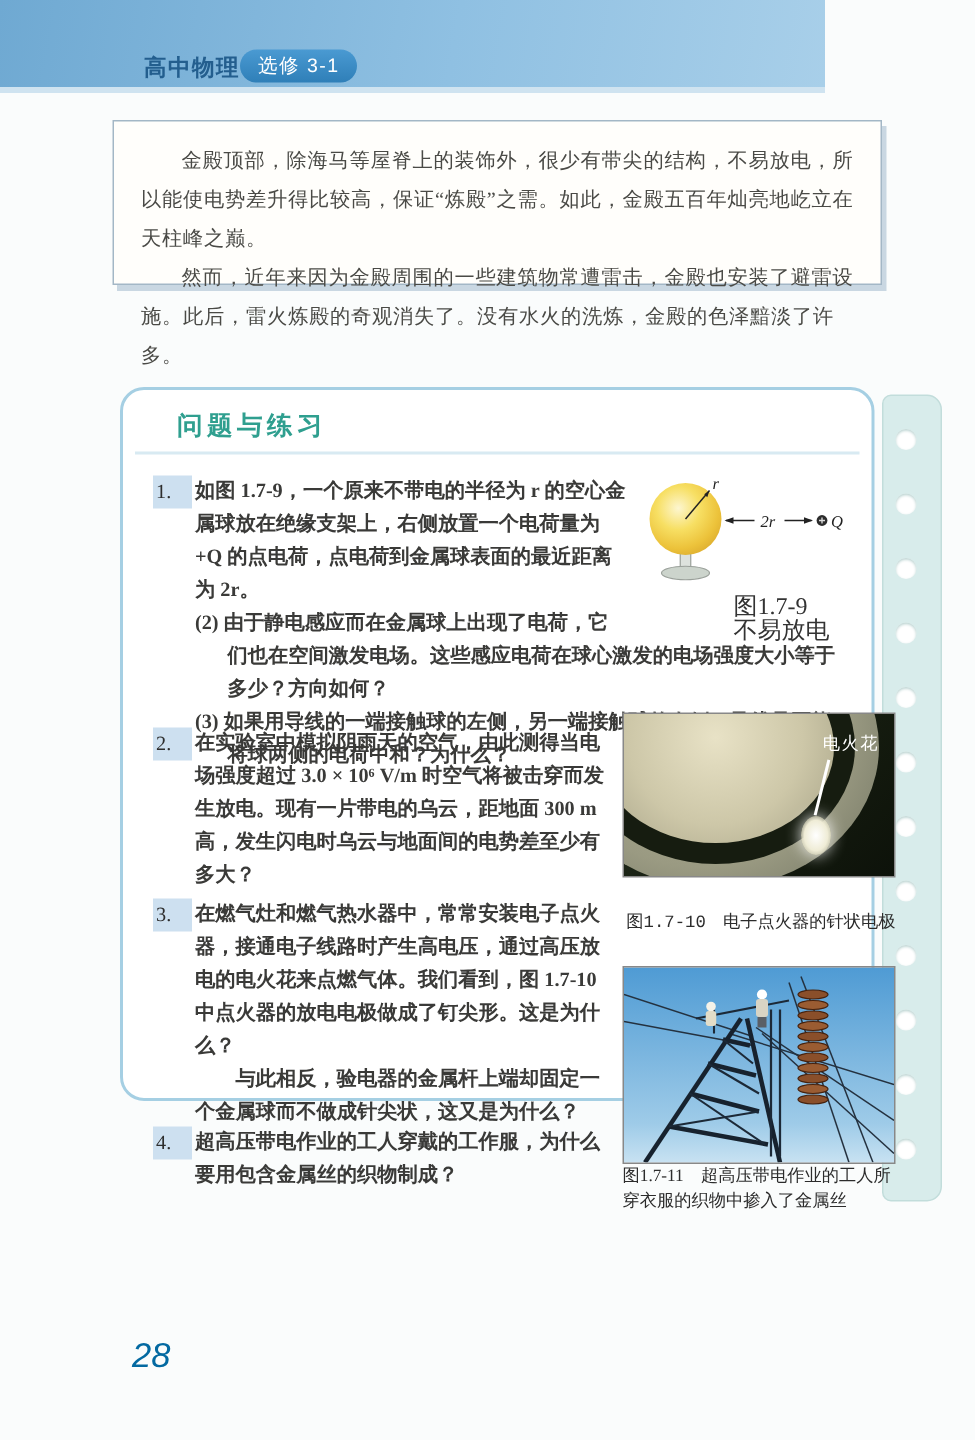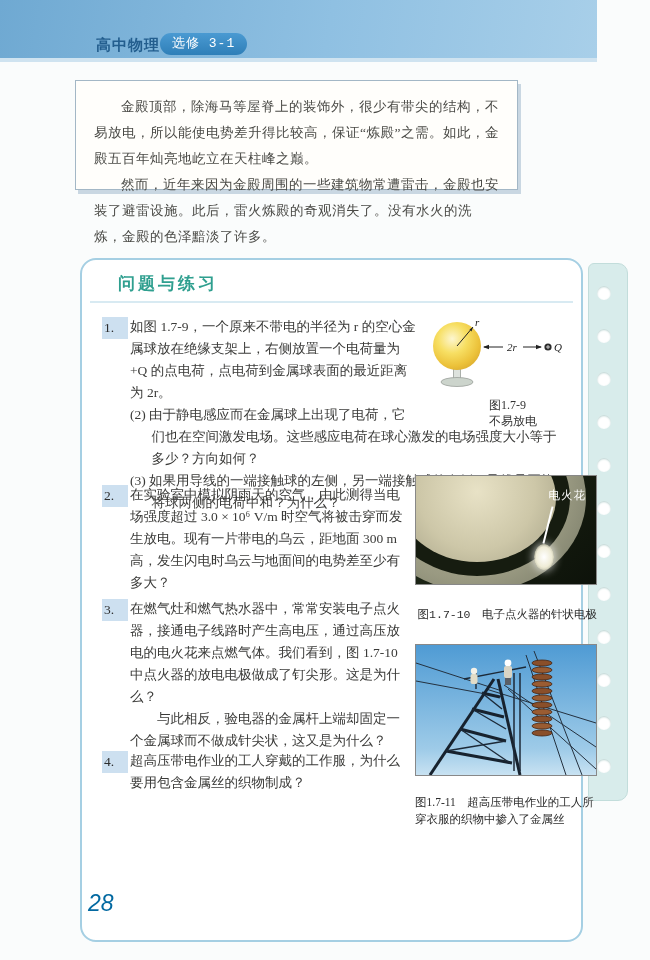--- a/index.html
+++ b/index.html
@@ -4,87 +4,87 @@
 <style>
   html,body{margin:0;padding:0;}
   body{
     width:650px;height:960px;position:relative;overflow:hidden;
     background:#fafcfc;
     font-family:"Liberation Serif","DejaVu Serif",serif;
     color:#3a3a38;
   }
   
   .header-band{
-    position:absolute;left:0;top:0;width:597px;height:58px;
+    position:absolute;left:0;top:0;width:550px;height:58px;
     background:linear-gradient(100deg,#6fa9d2 0%,#8fc0e2 55%,#a8cfe9 100%);
     border-bottom:4px solid #cfe3f0;
   }
   .header-title{
     position:absolute;left:96px;top:36px;
     font-size:15px;font-weight:bold;color:#235e8e;letter-spacing:1px;
     font-family:"Liberation Sans","DejaVu Sans",sans-serif;
   }
   .header-badge{
     position:absolute;left:160px;top:33px;
     background:linear-gradient(#4a9ad2,#2f7fb8);
     color:#ffffff;font-size:13px;line-height:20px;padding:1px 12px;
     border-radius:12px;letter-spacing:1px;
-    font-family:Liberation Mono, monospace;
+    font-family:Liberation Sans, sans-serif;
   }
   
   .intro-box{
-    position:absolute;left:75px;top:80px;width:443px;height:110px;
+    position:absolute;left:75px;top:80px;width:513px;height:110px;
     background:#fffefb;border:1px solid #a3b7c6;
     box-shadow:3px 4px 0 #c9d7e2;
     padding:13px 18px;box-sizing:border-box;
   }
   .intro-box p{
     margin:0;font-size:13.5px;line-height:26px;color:#4a4a46;
     text-indent:2em;letter-spacing:0.5px;
   }
   
   .binder-strip{
     position:absolute;left:588px;top:263px;width:40px;height:538px;
     background:#d8eceb;border:1px solid #c2dddb;
     border-radius:6px 10px 10px 6px;box-sizing:border-box;
   }
   .binder-hole{
     position:absolute;left:8px;width:14px;height:14px;border-radius:50%;
     background:#ffffff;box-shadow:inset 0 1px 2px #b9d2d0;
   }
   
   .panel{
-    position:absolute;left:80px;top:258px;width:503px;height:684px;
+    position:absolute;left:80px;top:258px;width:503px;height:476px;
     background:#ffffff;border:2px solid #a5cfe3;border-radius:16px;
     box-sizing:border-box;
   }
   .panel-title{
     position:absolute;left:36px;top:12px;
     font-size:17px;font-weight:bold;color:#2f9f8f;letter-spacing:3px;
   }
   .panel-rule{
     position:absolute;left:8px;top:41px;width:483px;height:2px;
     background:#d8eaf2;border:none;margin:0;
   }
   .q{position:absolute;font-size:13.5px;line-height:22px;color:#3a3a38;}
   .qnum{
     position:absolute;left:0;top:1px;width:22px;text-align:left;
     background:#cde0f0;color:#2d2d2d;padding:0 2px;font-size:13.5px;
   }
   .qbody{margin-left:28px;}
-  .qbody p{margin:0;}
+  .qbody p{margin:0;font-weight:bold;}
   .sub{padding-left:1.6em;text-indent:-1.6em;}
   .indent2{text-indent:2em;}
   
   .fig179{
     float:right;width:140px;height:100px;margin:0 0 4px 8px;
     position:relative;
   }
   .fig179-caption{
-    margin-left:62px;font-size:12px;line-height:16px;color:#333;margin-top:2px;
+    margin-left:62px;font-size:16px;line-height:16px;color:#333;margin-top:2px;
   }
   
   .figcol{position:absolute;left:313px;top:215px;width:182px;padding-left:20px;}
   .photo{position:relative;width:182px;overflow:hidden;border:1px solid #888;box-sizing:border-box;}
   .photo1{height:110px;background:linear-gradient(135deg,#2a3524 0%,#151c0f 55%,#0d120a 100%);}
   .burner-rim{position:absolute;left:-48px;top:-72px;width:218px;height:188px;border-radius:50%;
     background:radial-gradient(circle at 45% 40%,#b7b49a 0%,#9a9a82 60%,#6f7260 100%);}
   .burner-gap{position:absolute;left:-32px;top:-56px;width:186px;height:156px;border-radius:50%;
     background:#161c10;}
   .burner-cap{position:absolute;left:-18px;top:-42px;width:158px;height:128px;border-radius:50%;
@@ -94,21 +94,21 @@
     box-shadow:0 0 10px rgba(255,255,255,0.9);}
   .spark-label{position:absolute;right:10px;top:12px;color:#ffffff;font-size:11.5px;letter-spacing:1px;}
   .spark-line{position:absolute;left:131px;top:30px;width:1.5px;height:38px;background:#ffffff;
     transform:rotate(14deg);}
   .photo-caption-center{
     margin-top:22px;text-align:right;font-size:11.5px;color:#2c2c2c;white-space:nowrap;font-family:Liberation Mono, monospace;
   }
   .photo2{height:132px;margin-top:22px;background:linear-gradient(#4f9bd4 0%,#9ecbe8 80%,#c8e2f2 100%);}
   .photo2 svg{display:block;}
   .photo-caption-left{
-    margin-top:18px;font-size:11.5px;line-height:17px;color:#2c2c2c;white-space:nowrap;
+    margin-top:0;font-size:11.5px;line-height:17px;color:#2c2c2c;white-space:nowrap;
   }
   
   .page-number{
     position:absolute;left:88px;top:890px;
     font-size:23px;font-style:italic;color:#0369a1;
     font-family:"Liberation Sans","DejaVu Sans",sans-serif;
   }
   .svg-label{font-size:11px;font-style:italic;fill:#222;}
 </style>
 </head>

